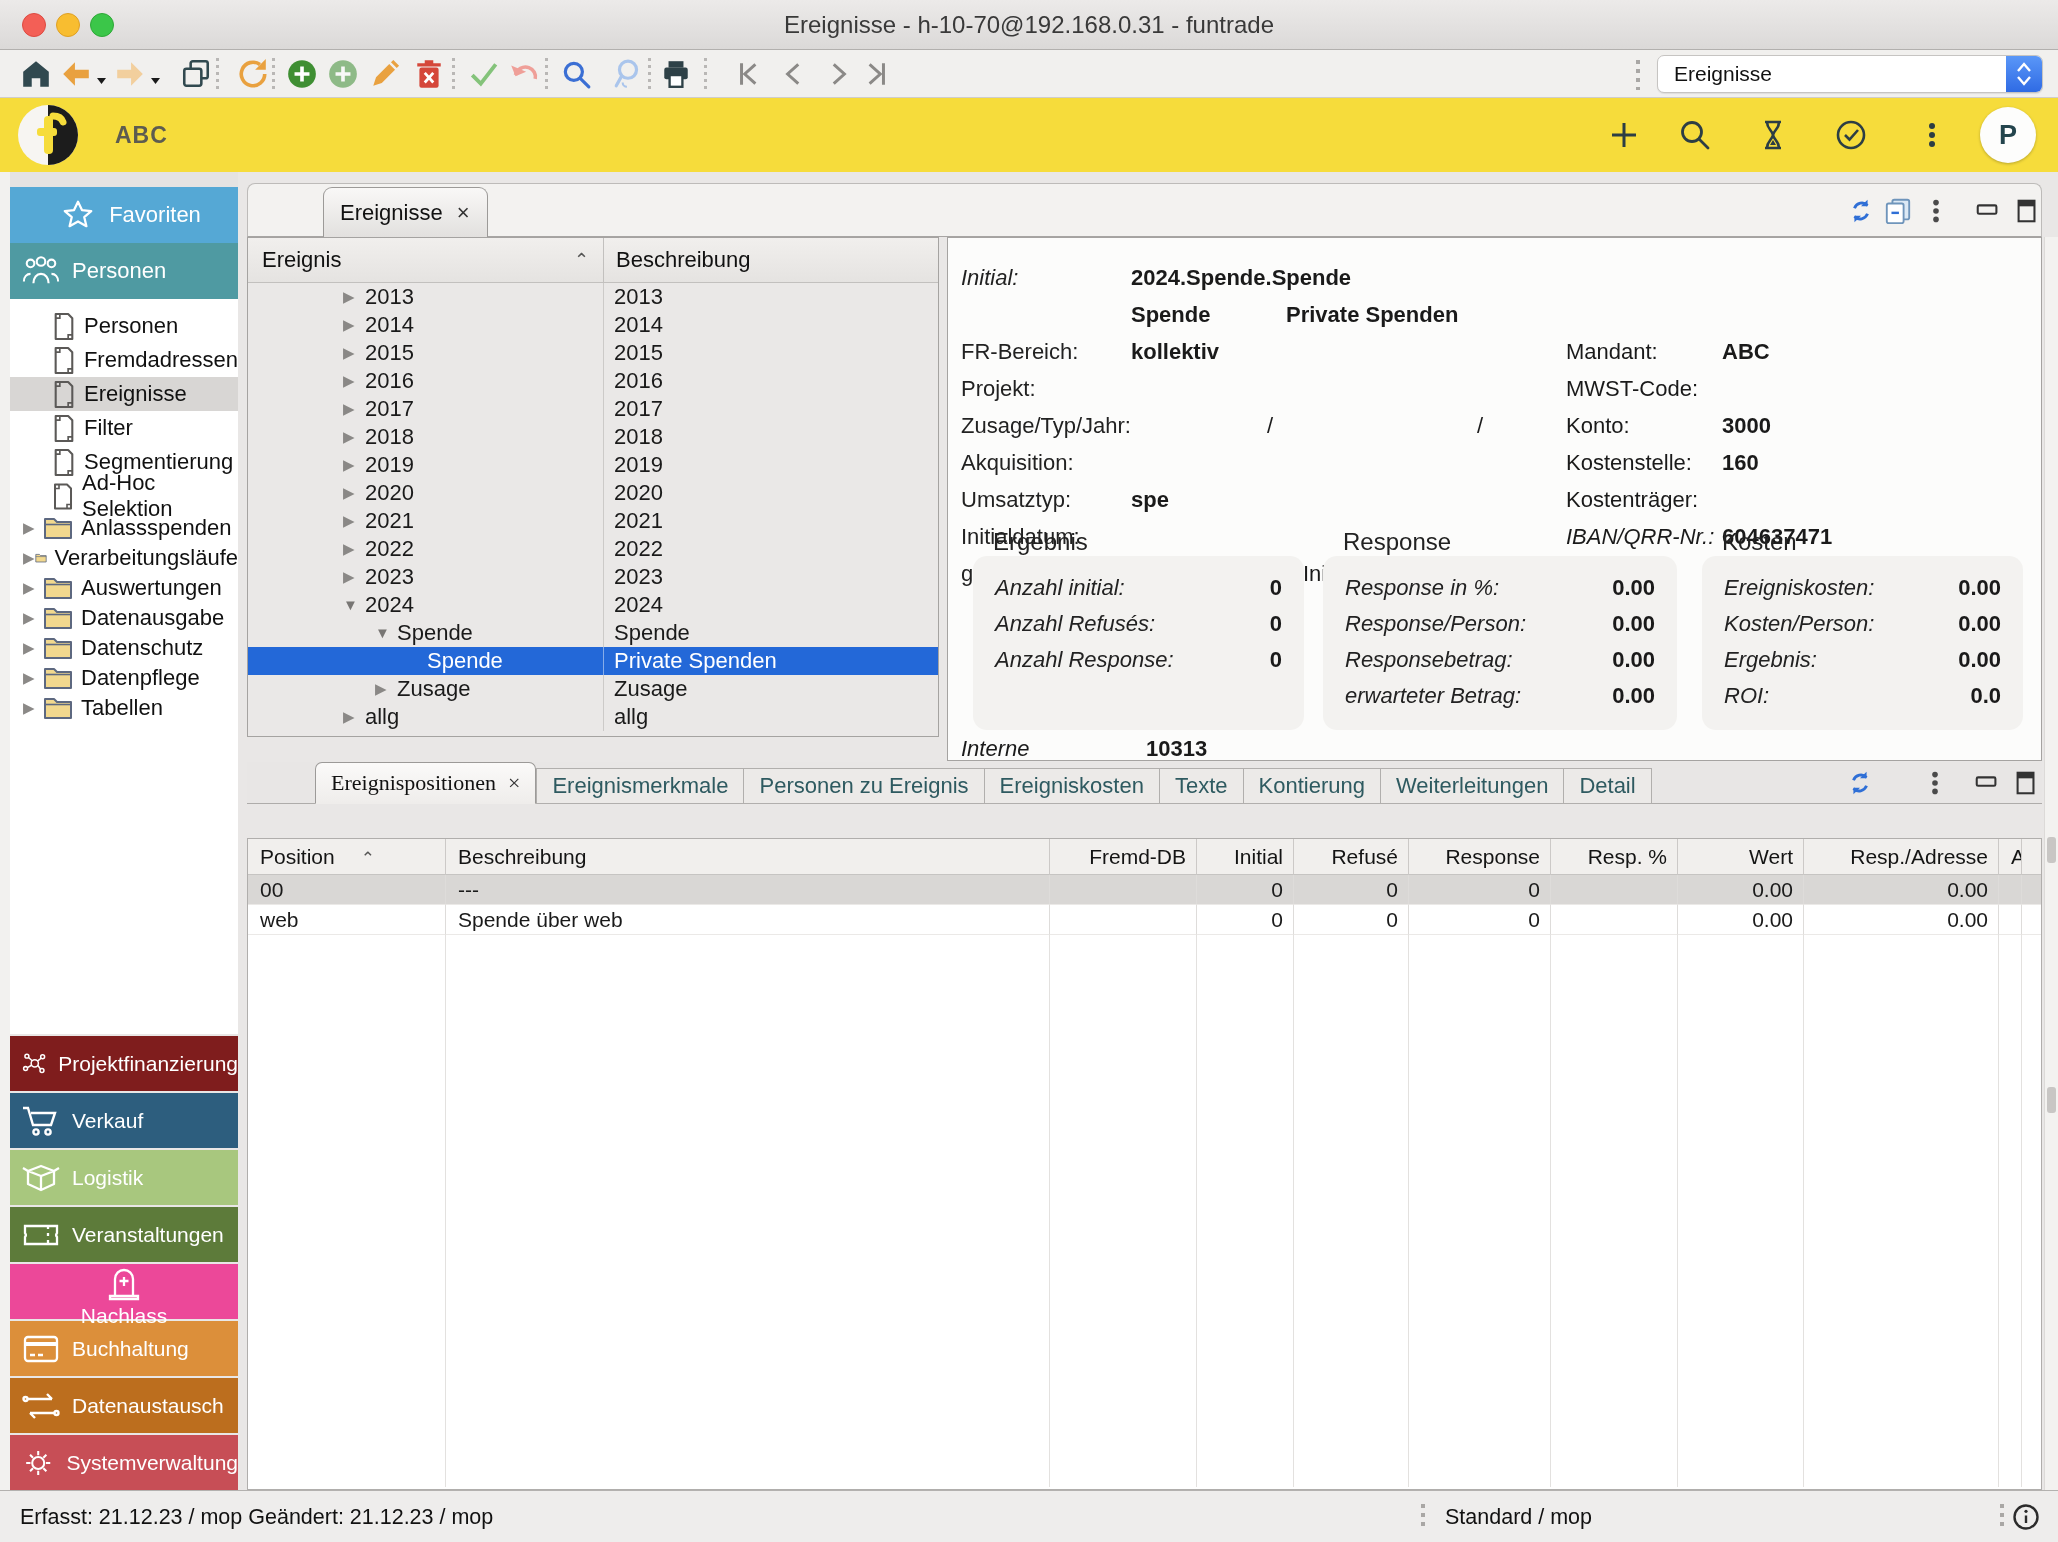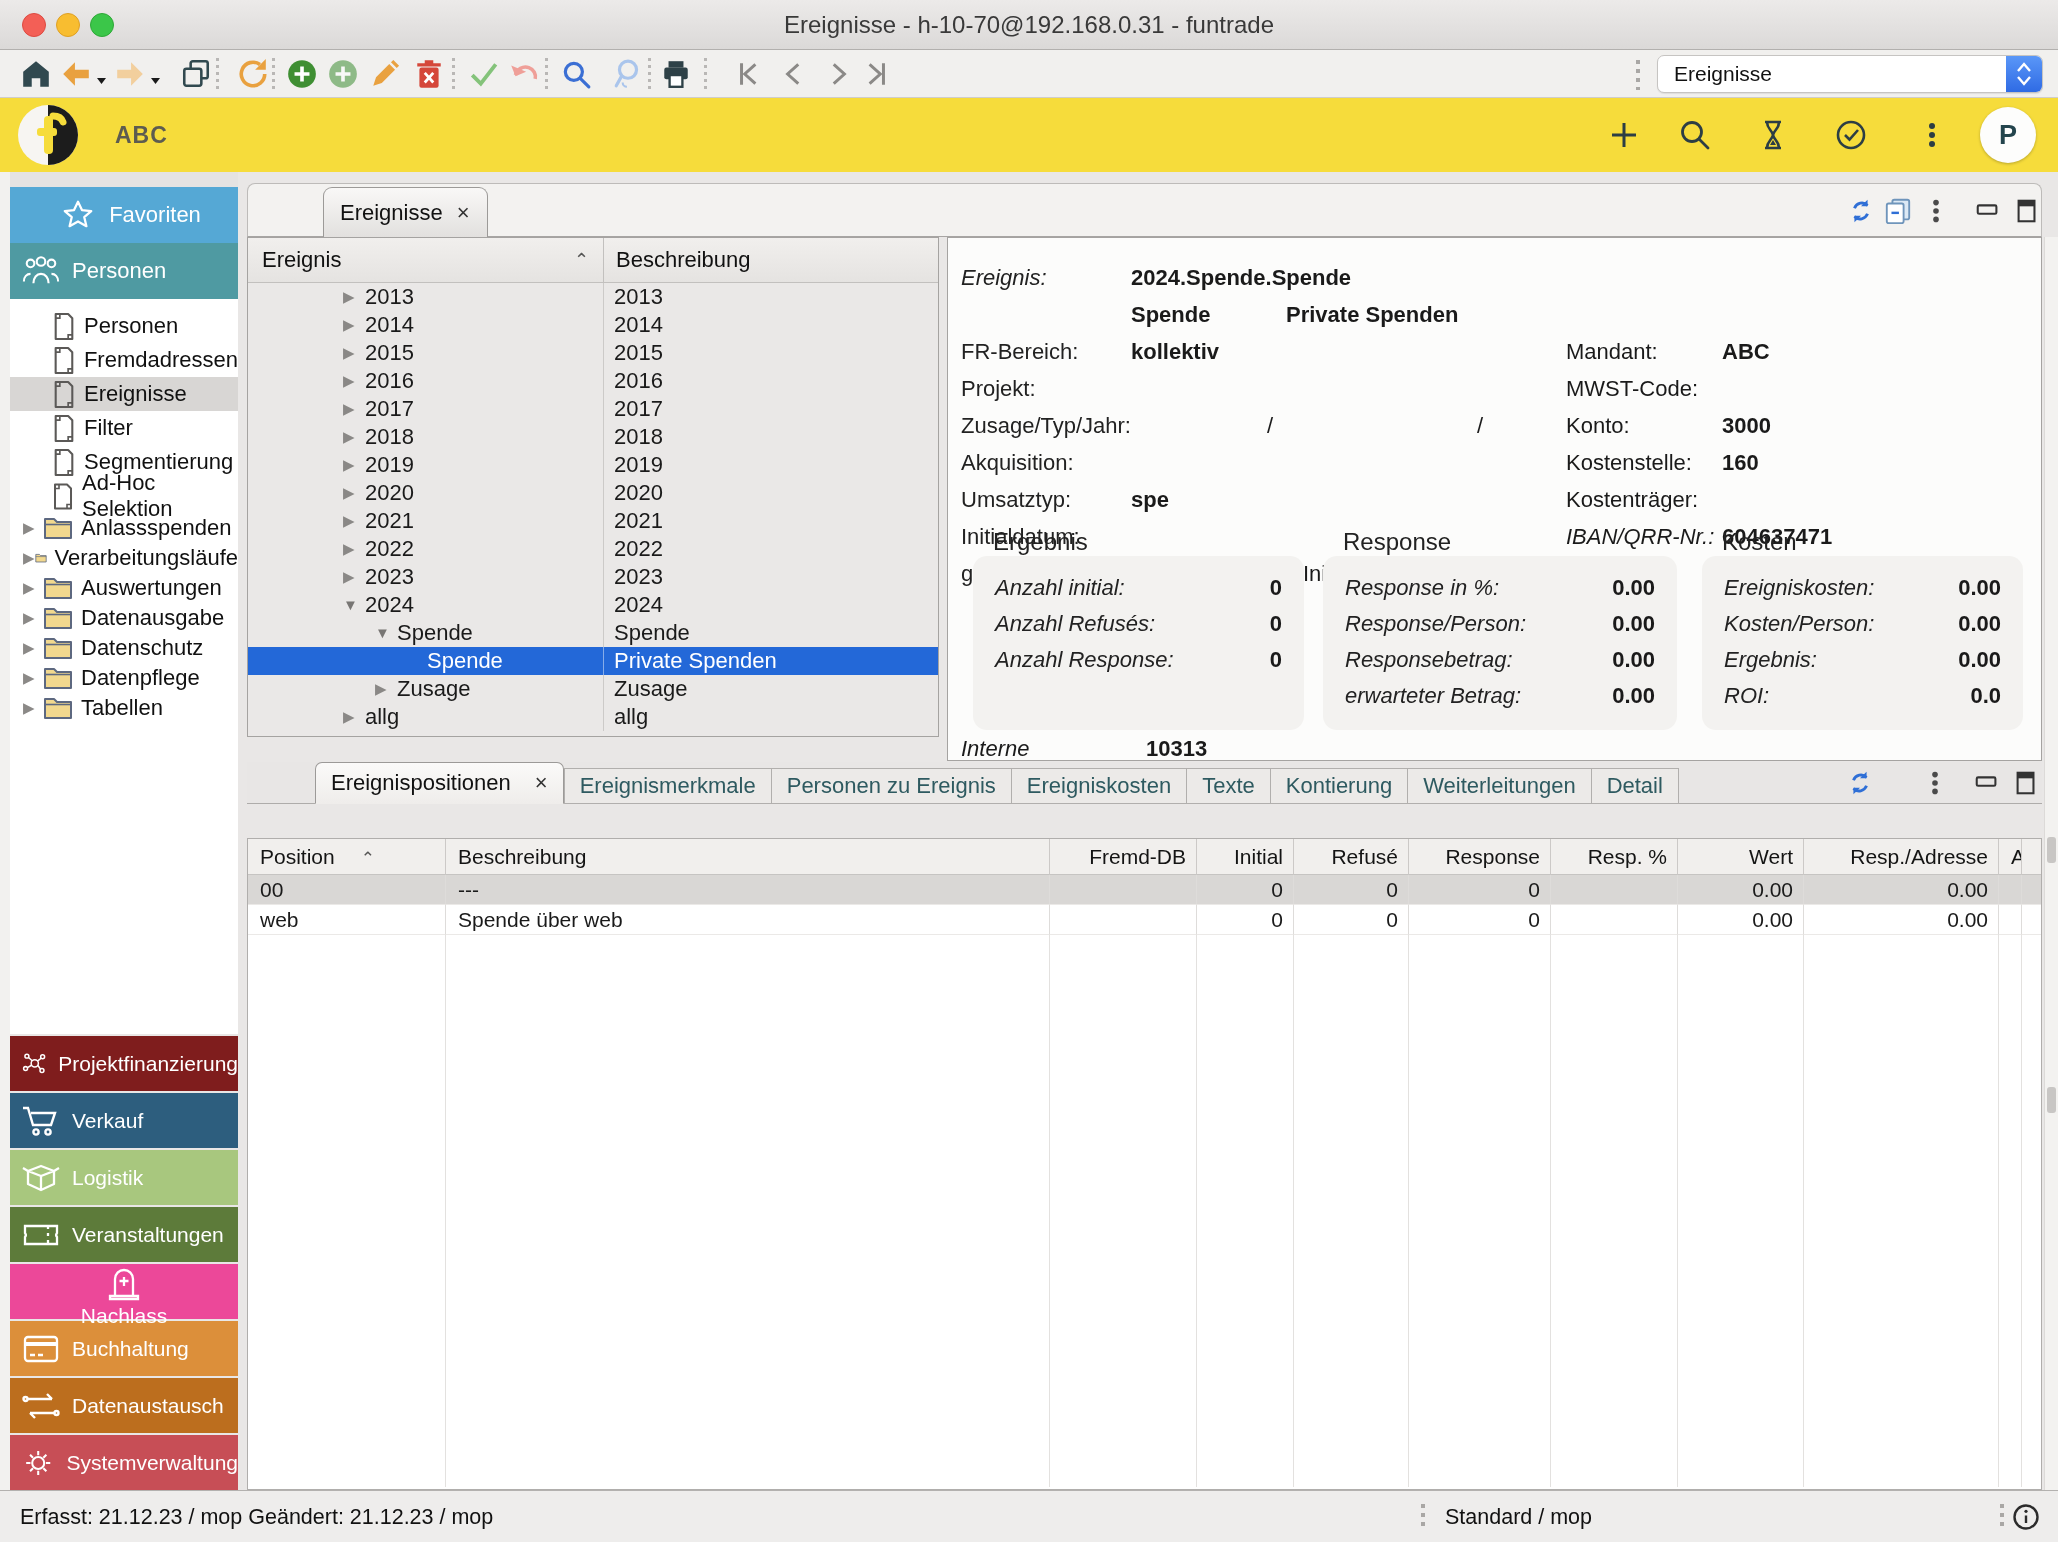--- a/index.html
+++ b/index.html
@@ -118,21 +118,21 @@
 
   
   .tabstrip-bot { position:absolute; left:0; top:590px; width:1795px; height:42px;
     background:#e8e6e5; border-bottom:1px solid #aeacaa; }
   .btabs { position:absolute; left:68px; bottom:-1px; display:flex; align-items:flex-end; }
   .btab { height:36px; line-height:34px; padding:0 15px; font-size:22px; color:#2e5a60;
     background:#eceae8; border:1px solid #b1afad; border-left:none; white-space:nowrap; }
   .btab:nth-child(2) { border-left:1px solid #b1afad; }
   .btab.active { height:42px; line-height:40px; background:linear-gradient(#fbfaf9,#efedeb);
     border:1px solid #9c9a98; border-bottom:1px solid #efedeb; border-radius:7px 7px 0 0;
-    color:#111; display:flex; align-items:center; gap:24px; }
+    color:#111; display:flex; align-items:center; gap:12px;font-family:Liberation Serif, serif; }
   .subtitle { position:absolute; left:0; top:634px; width:1795px; height:32px; line-height:32px;
     padding-left:8px; font-size:21.5px; color:#161616; }
   .btable { position:absolute; left:0; top:666px; width:1795px; height:652px; background:#fff;
     border:1px solid #b0aeac; display:grid;
     grid-template-columns:198px 604px 147px 97px 115px 142px 127px 126px 195px 23px 1fr;
     grid-auto-rows:min-content; font-size:21px; }
   .bh { height:36px; line-height:35px; background:#f1efed; border-bottom:1px solid #c6c4c2;
     border-right:1px solid #ccc9c7; white-space:nowrap; overflow:hidden; color:#141414; }
   .bh.last { border-right:none; }
   .bc { height:30px; line-height:29px; border-right:1px solid #dedcda; border-bottom:1px solid #ebe9e7;
@@ -758,21 +758,21 @@
             <span>allg</span>
           </div>
       <div class="tc2">allg</div>
         </div>
       </div>
   </div>
 
   <div class="detail-panel">
     <div id="detail-rows">
         <div class="drow" style="top: 26px;">
-          <span class="dl ital">Ereignis:</span>
+          <span class="dl ital">Initial:</span>
           <span class="dv1">2024.Spende.Spende</span>
         </div>
         <div class="drow" style="top: 63px;">
           <span class="dv1">Spende</span>
           <span class="dv2">Private Spenden</span>
         </div>
         <div class="drow" style="top: 100px;">
           <span class="dl ">FR-Bereich:</span>
           <span class="dv1">kollektiv</span>
           <span class="drl ">Mandant:</span>

